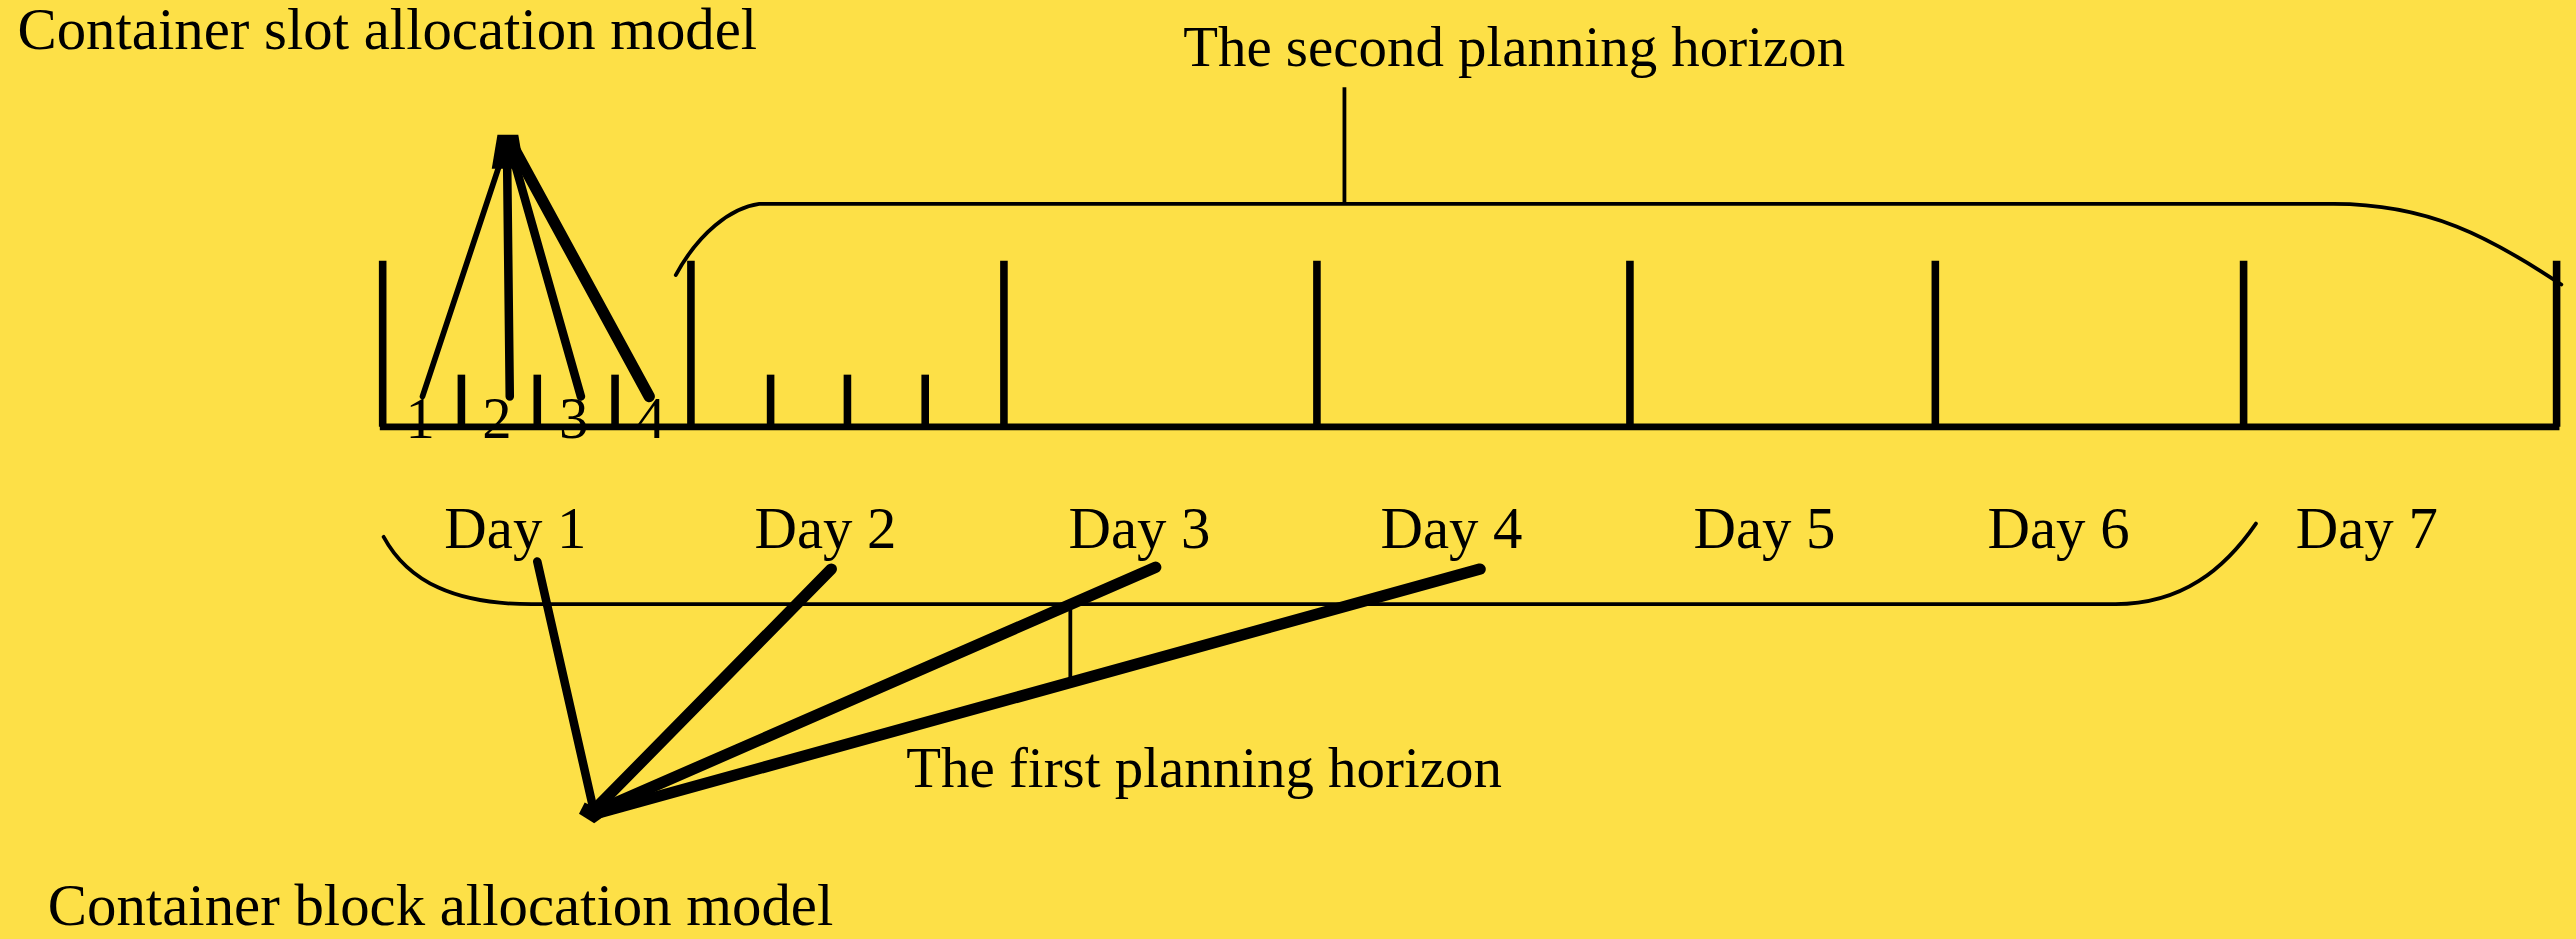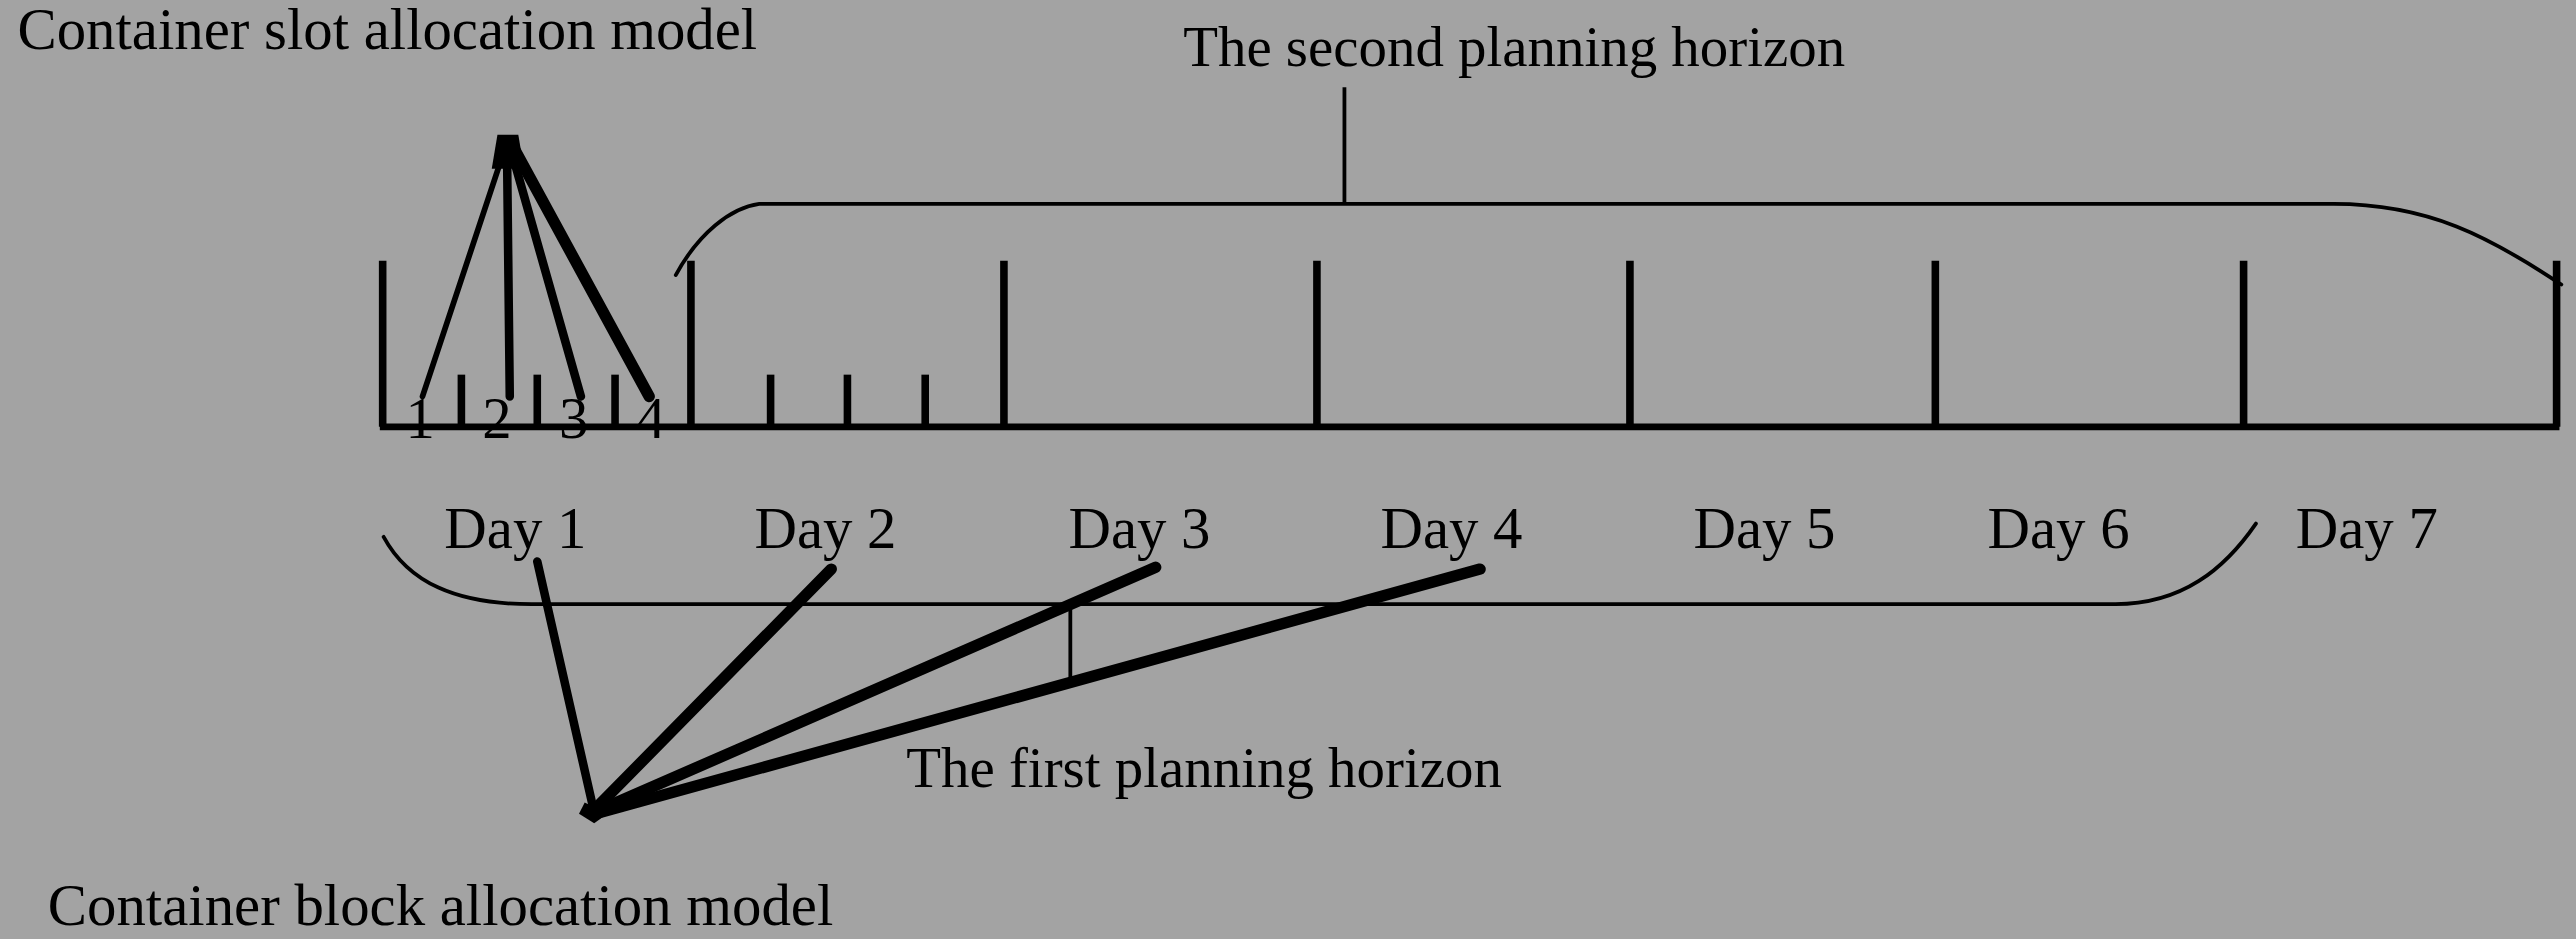--- a/index.html
+++ b/index.html
@@ -4,21 +4,21 @@
 <style>
   html, body {
     margin: 0;
     padding: 0;
     background: #ffffff;
   }
   #stage {
     position: relative;
     width: 2576px;
     height: 939px;
-    background: #a3a3a3;
+    background: #fde047;
     overflow: hidden;
     font-family: "Liberation Serif", "DejaVu Serif", serif;
   }
   svg#diagram {
     position: absolute;
     inset: 0;
     width: 2576px;
     height: 939px;
     display: block;
   }

